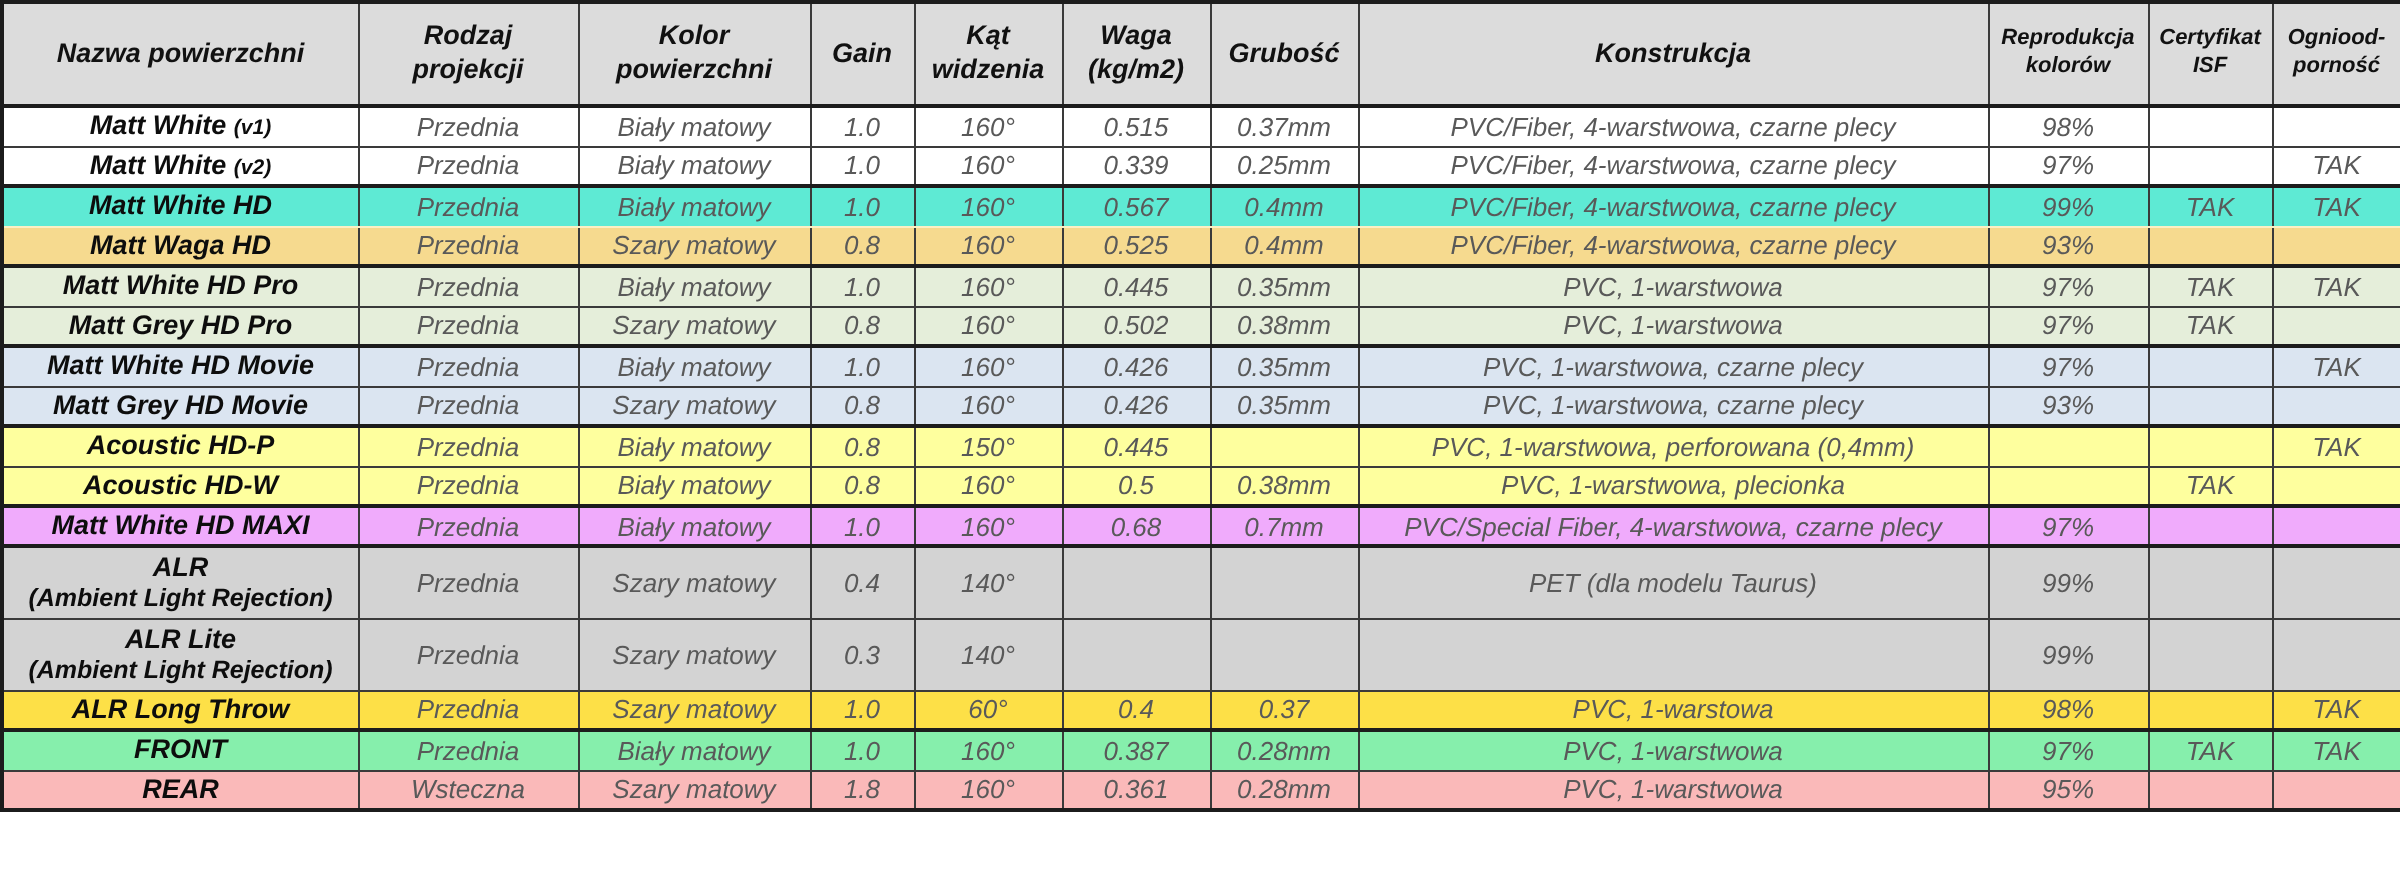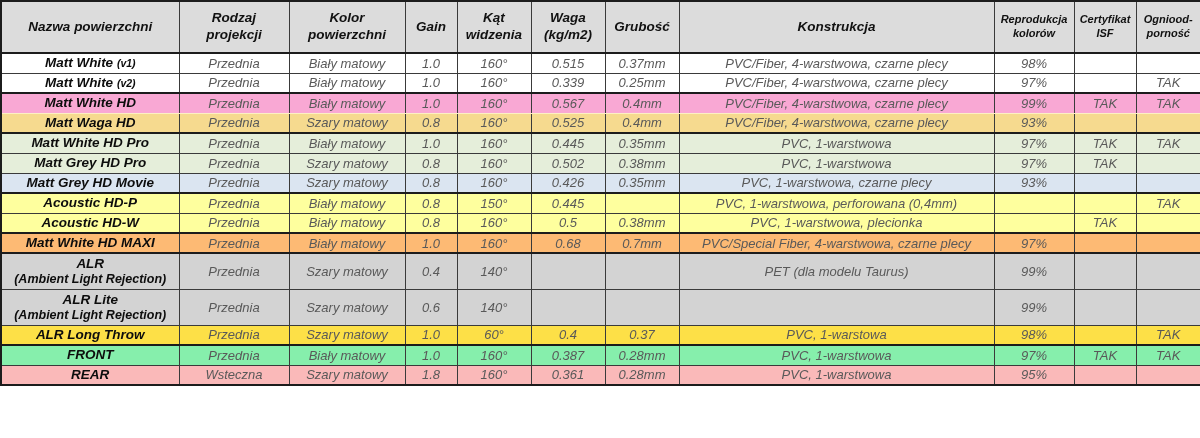--- a/index.html
+++ b/index.html
@@ -123,21 +123,21 @@
           <td>Biały matowy</td>
           <td>1.0</td>
           <td>160°</td>
           <td>0.339</td>
           <td>0.25mm</td>
           <td>PVC/Fiber, 4-warstwowa, czarne plecy</td>
           <td>97%</td>
           <td></td>
           <td>TAK</td>
         </tr>
-        <tr class="group-start light-bottom" style="background-color: #f9a8d4;">
+        <tr class="group-start light-bottom" style="background-color: #5eead4;">
           <td class="name"><span>Matt White HD</span></td>
           <td>Przednia</td>
           <td>Biały matowy</td>
           <td>1.0</td>
           <td>160°</td>
           <td>0.567</td>
           <td>0.4mm</td>
           <td>PVC/Fiber, 4-warstwowa, czarne plecy</td>
           <td>99%</td>
           <td>TAK</td>
@@ -175,20 +175,33 @@
           <td>Szary matowy</td>
           <td>0.8</td>
           <td>160°</td>
           <td>0.502</td>
           <td>0.38mm</td>
           <td>PVC, 1-warstwowa</td>
           <td>97%</td>
           <td>TAK</td>
           <td></td>
         </tr>
+        <tr class="group-start" style="background-color: rgb(219, 229, 241);">
+          <td class="name"><span>Matt White HD Movie</span></td>
+          <td>Przednia</td>
+          <td>Biały matowy</td>
+          <td>1.0</td>
+          <td>160°</td>
+          <td>0.426</td>
+          <td>0.35mm</td>
+          <td>PVC, 1-warstwowa, czarne plecy</td>
+          <td>97%</td>
+          <td></td>
+          <td>TAK</td>
+        </tr>
         <tr class="" style="background-color: rgb(219, 229, 241);">
           <td class="name"><span>Matt Grey HD Movie</span></td>
           <td>Przednia</td>
           <td>Szary matowy</td>
           <td>0.8</td>
           <td>160°</td>
           <td>0.426</td>
           <td>0.35mm</td>
           <td>PVC, 1-warstwowa, czarne plecy</td>
           <td>93%</td>
@@ -214,21 +227,21 @@
           <td>Biały matowy</td>
           <td>0.8</td>
           <td>160°</td>
           <td>0.5</td>
           <td>0.38mm</td>
           <td>PVC, 1-warstwowa, plecionka</td>
           <td></td>
           <td>TAK</td>
           <td></td>
         </tr>
-        <tr class="group-start" style="background-color: #fdba74; padding-left: 12px;">
+        <tr class="group-start" style="background-color: #f0abfc; padding-left: 12px;">
           <td class="name"><span>Matt White HD MAXI</span></td>
           <td>Przednia</td>
           <td>Biały matowy</td>
           <td>1.0</td>
           <td>160°</td>
           <td>0.68</td>
           <td>0.7mm</td>
           <td>PVC/Special Fiber, 4-warstwowa, czarne plecy</td>
           <td>97%</td>
           <td></td>
@@ -244,21 +257,21 @@
           <td></td>
           <td>PET (dla modelu Taurus)</td>
           <td>99%</td>
           <td></td>
           <td></td>
         </tr>
         <tr class="tall" style="background-color: rgb(211, 211, 211);">
           <td class="name"><span>ALR Lite</span><div class="name2">(Ambient Light Rejection)</div></td>
           <td>Przednia</td>
           <td>Szary matowy</td>
-          <td>0.6</td>
+          <td>0.3</td>
           <td>140°</td>
           <td></td>
           <td></td>
           <td></td>
           <td>99%</td>
           <td></td>
           <td></td>
         </tr>
         <tr class="" style="background-color: #fde047;">
           <td class="name"><span>ALR Long Throw</span></td>

